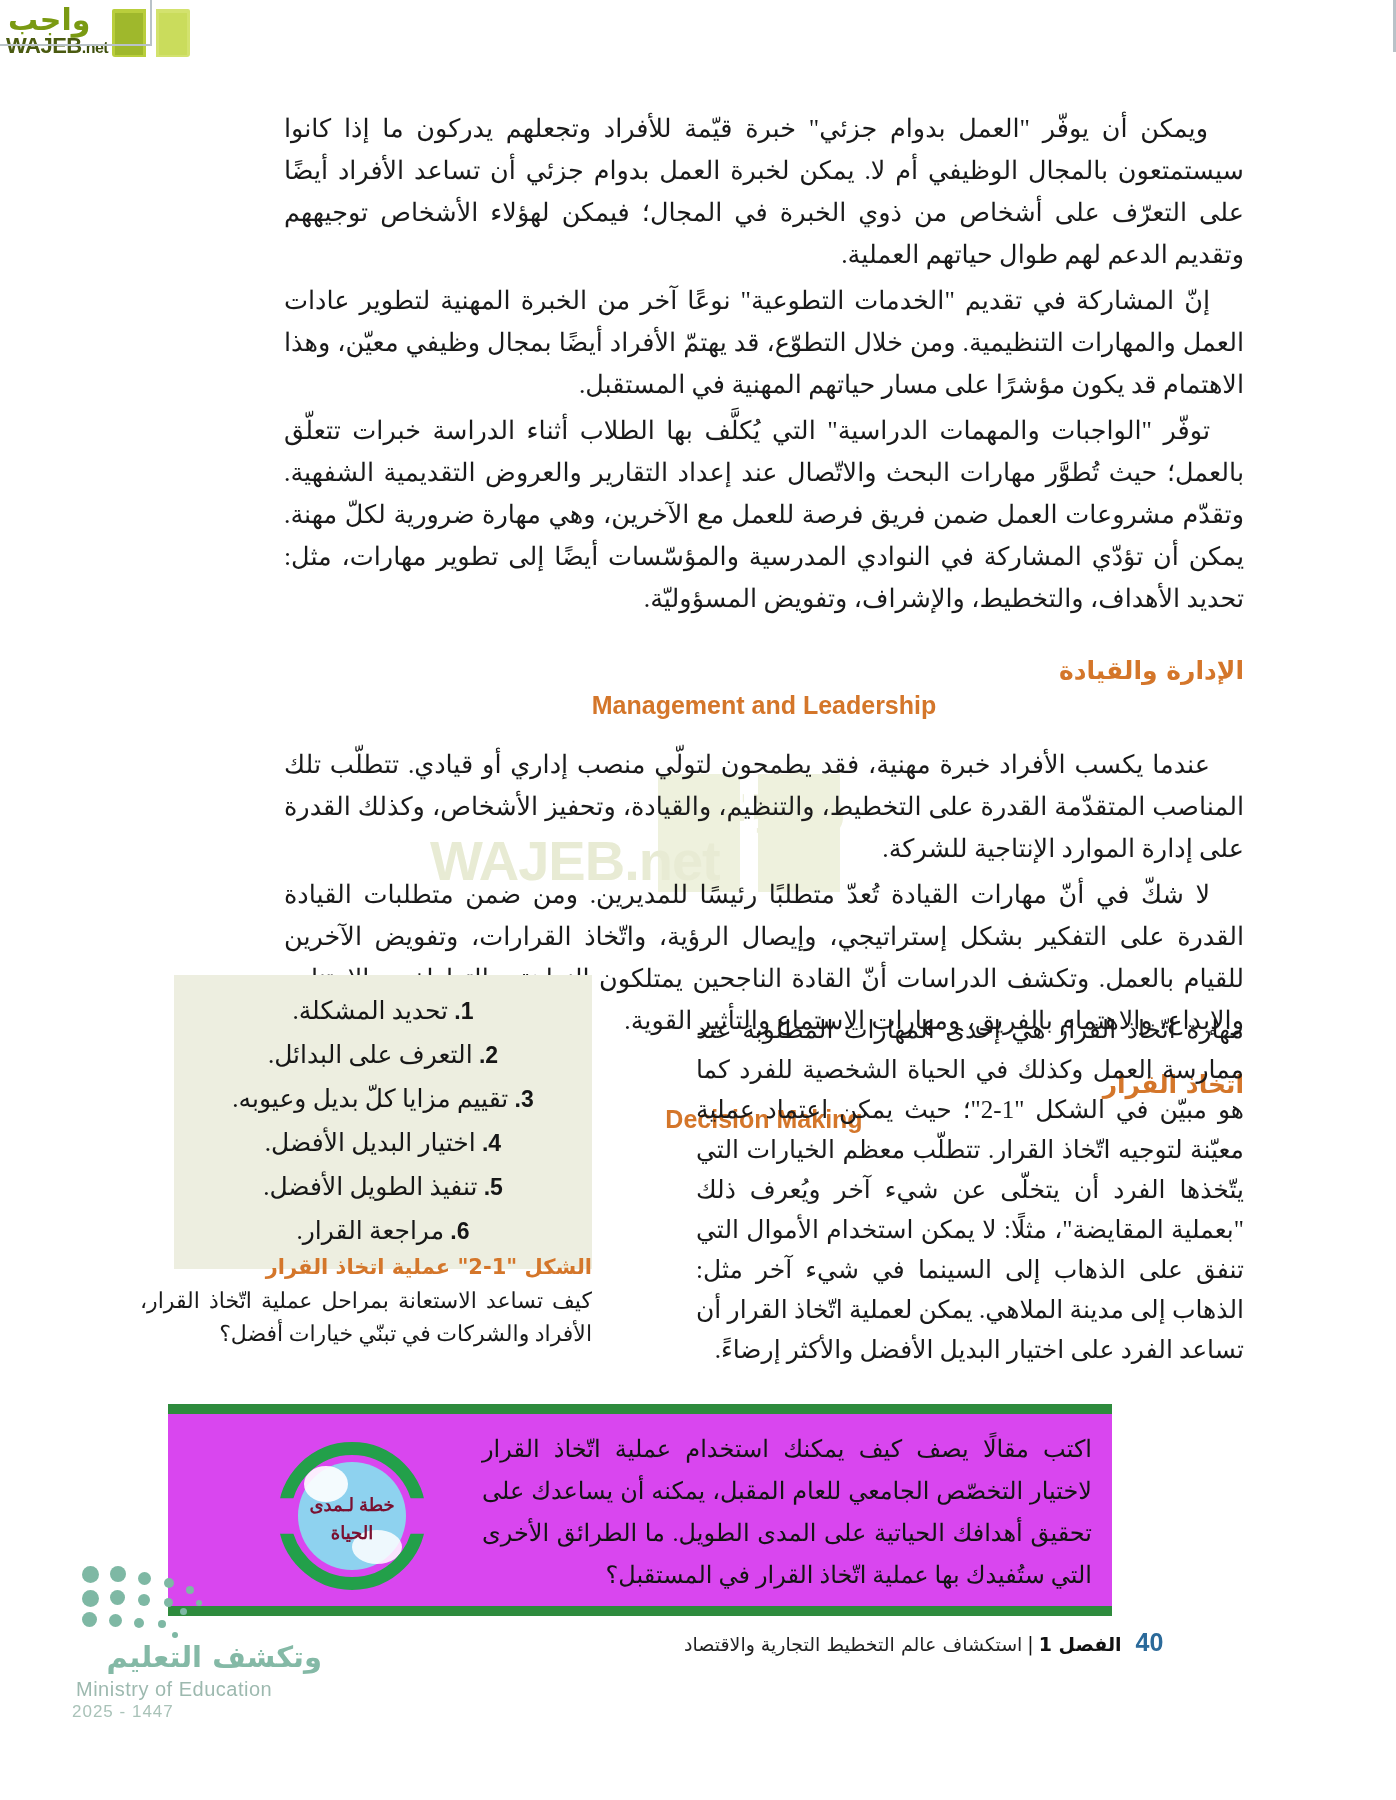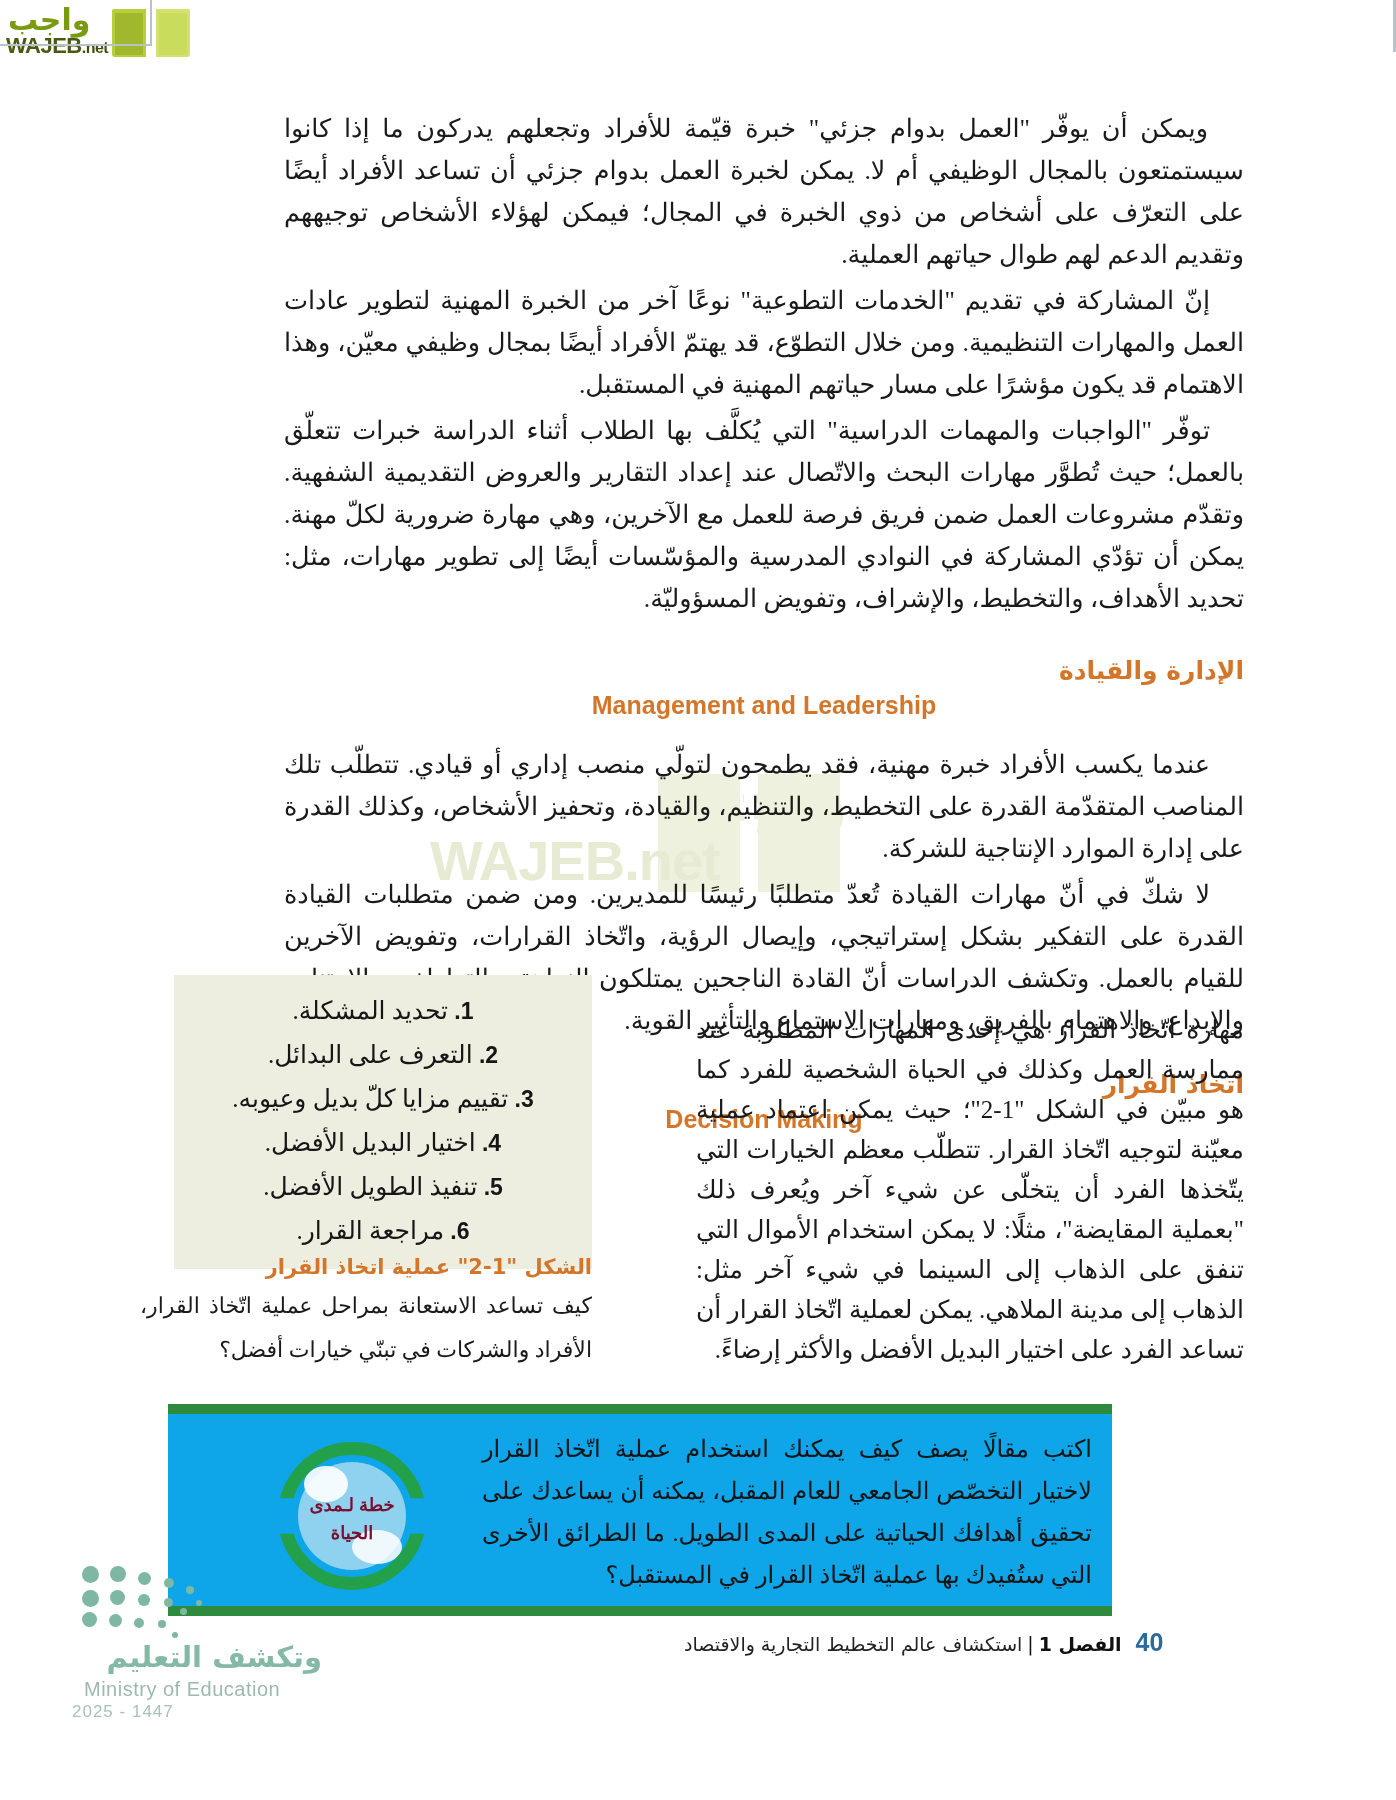--- a/index.html
+++ b/index.html
@@ -229,21 +229,21 @@
     font-family: "DejaVu Sans", sans-serif;
     font-size: 21px;
     font-weight: bold;
     color: #d4762a;
     line-height: 30px;
     text-align: right;
     direction: rtl;
   }
   .fig-desc {
     font-size: 22px;
-    line-height: 44px;
+    line-height: 33px;
     color: #1a1a1a;
     text-align: justify;
     direction: rtl;
     margin-top: 2px;
   }
 
   
   .right-col {
     position: absolute;
     right: 152px;
@@ -257,21 +257,21 @@
     text-align: justify;
   }
 
   
   .green-box {
     position: absolute;
     left: 168px;
     top: 1414px;
     width: 944px;
     height: 192px;
-    background: #0ea5e9;
+    background: #d946ef;
     box-sizing: border-box;
   }
   .green-box .top-bar {
     position: absolute;
     left: 0; top: -10px;
     width: 100%;
     height: 10px;
     background: #2e8b3d;
   }
   .green-box .bot-bar {
@@ -371,21 +371,21 @@
     direction: rtl;
     text-align: right;
     font-family: "DejaVu Sans", sans-serif;
     font-size: 29px;
     font-weight: bold;
     color: #84b9a6;
     letter-spacing: 0px;
   }
   .moe .moe-en {
     position: absolute;
-    left: 12px;
+    left: 4px;
     top: 116px;
     width: 250px;
     direction: ltr;
     text-align: left;
     font-family: "Liberation Sans", sans-serif;
     font-size: 20px;
     color: #9db9af;
     letter-spacing: .5px;
   }
   .moe .moe-yr {

